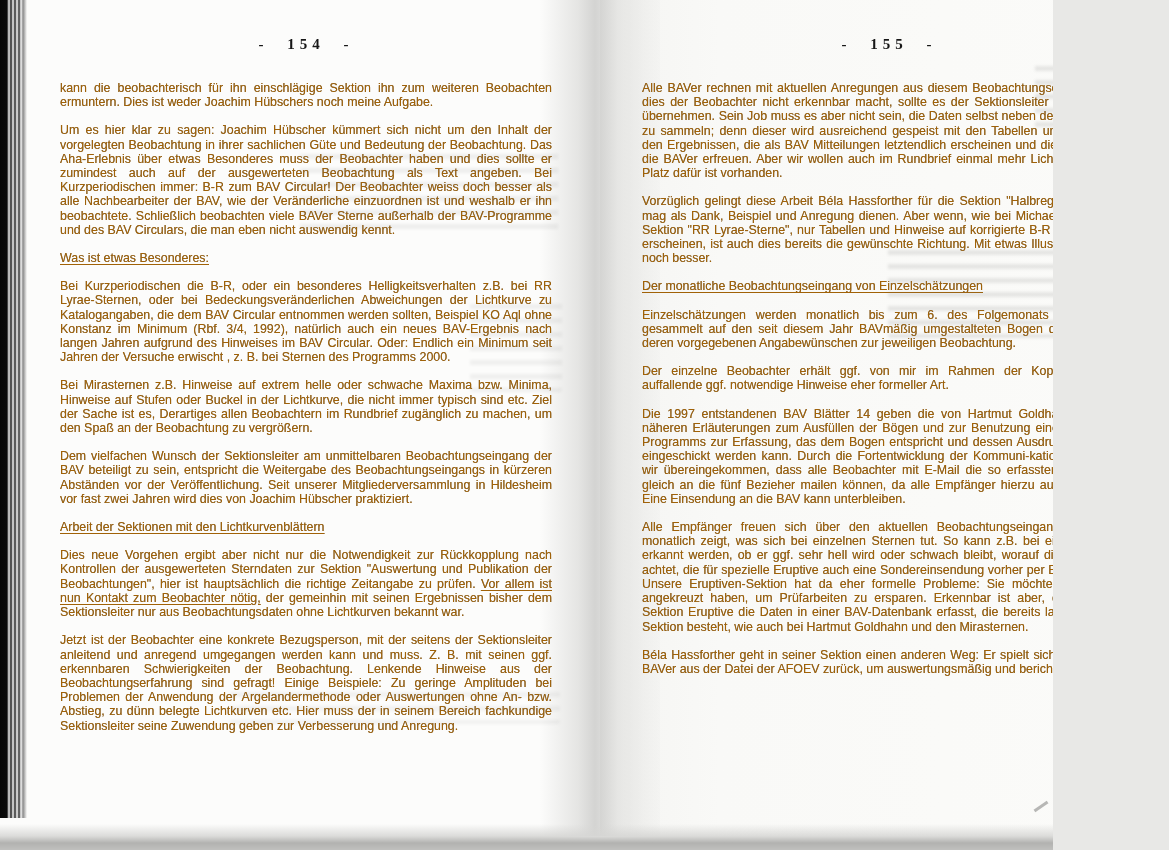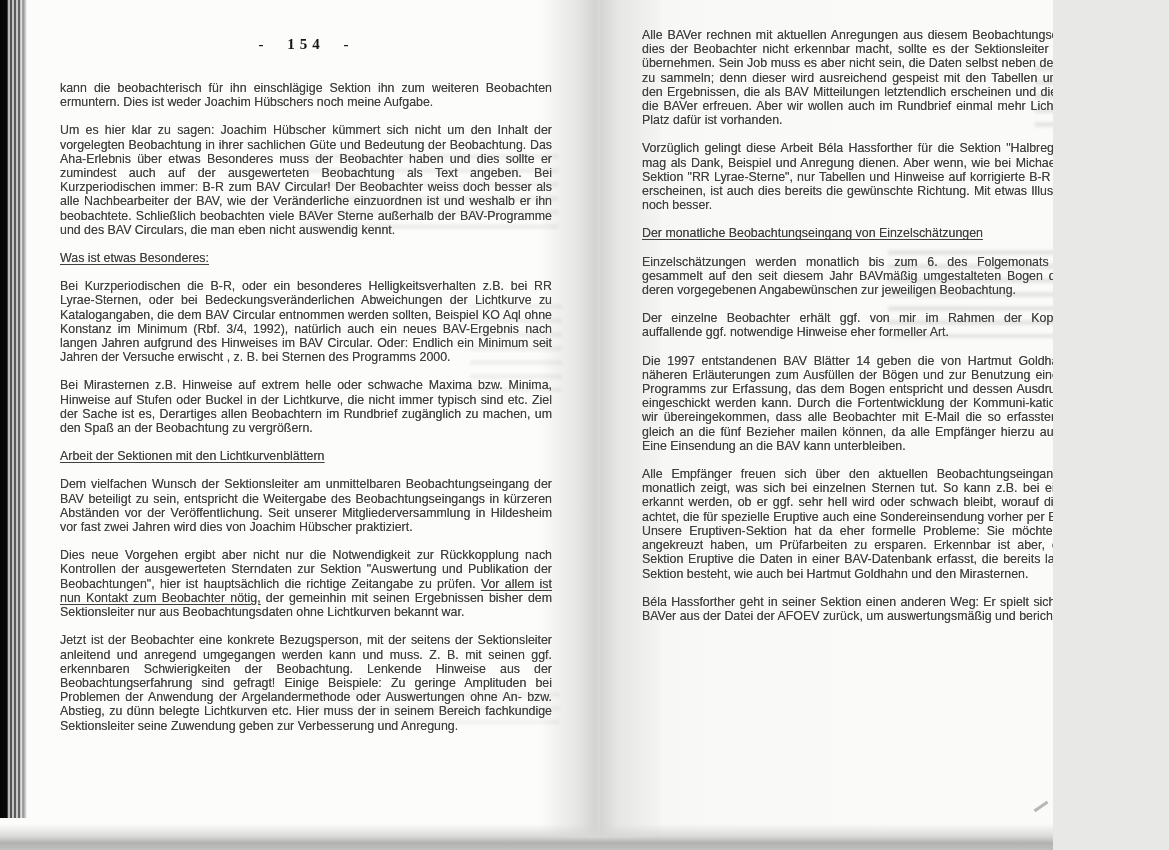--- a/index.html
+++ b/index.html
@@ -33,21 +33,21 @@
     background:linear-gradient(90deg,#ececea 0,#f6f6f4 45px,#f9f9f7 120px,#fbfbf9 100%);
   }
   .pagenum{
     margin-top:36px;text-align:center;
     font-family:"Liberation Serif",serif;font-size:15px;font-weight:bold;
     letter-spacing:5px;word-spacing:10px;color:#171717;
   }
   .page-body{margin-top:28px;}
   .para{
     margin:0 0 14px 0;font-size:12.4px;line-height:14.2px;
-    text-align:justify;color:#404040;
+    text-align:justify;color:#a16207;
     text-shadow:0 0 .4px rgba(20,20,20,.55);
   }
   .para.heading span{text-decoration:underline;text-underline-offset:2px;}
   .para span.u{text-decoration:underline;text-underline-offset:2px;}
   
   .ghost{
     position:absolute;border-radius:3px;pointer-events:none;
     background:repeating-linear-gradient(180deg,
       rgba(0,0,0,0) 0 4px,rgba(110,110,110,.55) 4px 9px,rgba(0,0,0,0) 9px 14px);
     filter:blur(1.6px);opacity:.28;
@@ -73,28 +73,29 @@
   <div class="gutter"></div>
 
   <div class="page page-left">
     <div class="pagenum">- 154 -</div>
     <div class="page-body">
         <p class="para"><span>kann die beobachterisch für ihn einschlägige Sektion ihn zum weiteren Beobachten ermuntern. Dies ist weder Joachim Hübschers noch meine Aufgabe.</span></p>
         <p class="para"><span>Um es hier klar zu sagen: Joachim Hübscher kümmert sich nicht um den Inhalt der vorgelegten Beobachtung in ihrer sachlichen Güte und Bedeutung der Beobachtung. Das Aha-Erlebnis über etwas Besonderes muss der Beobachter haben und dies sollte er zumindest auch auf der ausgewerteten Beobachtung als Text angeben. Bei Kurzperiodischen immer: B-R zum BAV Circular! Der Beobachter weiss doch besser als alle Nachbearbeiter der BAV, wie der Veränderliche einzuordnen ist und weshalb er ihn beobachtete. Schließlich beobachten viele BAVer Sterne außerhalb der BAV-Programme und des BAV Circulars, die man eben nicht auswendig kennt.</span></p>
         <p class="para heading"><span>Was ist etwas Besonderes:</span></p>
         <p class="para"><span>Bei Kurzperiodischen die B-R, oder ein besonderes Helligkeitsverhalten z.B. bei RR Lyrae-Sternen, oder bei Bedeckungsveränderlichen Abweichungen der Lichtkurve zu Katalogangaben, die dem BAV Circular entnommen werden sollten, Beispiel KO Aql ohne Konstanz im Minimum (Rbf. 3/4, 1992), natürlich auch ein neues BAV-Ergebnis nach langen Jahren aufgrund des Hinweises im BAV Circular. Oder: Endlich ein Minimum seit Jahren der Versuche erwischt , z. B. bei Sternen des Programms 2000.</span></p>
         <p class="para"><span>Bei Mirasternen z.B. Hinweise auf extrem helle oder schwache Maxima bzw. Minima, Hinweise auf Stufen oder Buckel in der Lichtkurve, die nicht immer typisch sind etc. Ziel der Sache ist es, Derartiges allen Beobachtern im Rundbrief zugänglich zu machen, um den Spaß an der Beobachtung zu vergrößern.</span></p>
+        <p class="para"><span>Dem vielfachen Wunsch der Sektionsleiter am unmittelbaren Beobachtungseingang der BAV beteiligt zu sein, entspricht die Weitergabe des Beobachtungseingangs in kürzeren Abständen vor der Veröffentlichung. Seit unserer Mitgliederversammlung in Hildesheim vor fast zwei Jahren wird dies von Joachim Hübscher praktiziert.</span></p>
         <p class="para heading"><span>Arbeit der Sektionen mit den Lichtkurvenblättern</span></p>
-        <p class="para"><span>Dem vielfachen Wunsch der Sektionsleiter am unmittelbaren Beobachtungseingang der BAV beteiligt zu sein, entspricht die Weitergabe des Beobachtungseingangs in kürzeren Abständen vor der Veröffentlichung. Seit unserer Mitgliederversammlung in Hildesheim vor fast zwei Jahren wird dies von Joachim Hübscher praktiziert.</span></p>
         <p class="para"><span>Dies neue Vorgehen ergibt aber nicht nur die Notwendigkeit zur Rückkopplung nach Kontrollen der ausgewerteten Sterndaten zur Sektion "Auswertung und Publikation der Beobachtungen", hier ist hauptsächlich die richtige Zeitangabe zu prüfen. </span><span class="u">Vor allem ist nun Kontakt zum Beobachter nötig,</span><span> der gemeinhin mit seinen Ergebnissen bisher dem Sektionsleiter nur aus Beobachtungsdaten ohne Lichtkurven bekannt war.</span></p>
         <p class="para"><span>Jetzt ist der Beobachter eine konkrete Bezugsperson, mit der seitens der Sektionsleiter anleitend und anregend umgegangen werden kann und muss. Z. B. mit seinen ggf. erkennbaren Schwierigkeiten der Beobachtung. Lenkende Hinweise aus der Beobachtungserfahrung sind gefragt! Einige Beispiele: Zu geringe Amplituden bei Problemen der Anwendung der Argelandermethode oder Auswertungen ohne An- bzw. Abstieg, zu dünn belegte Lichtkurven etc. Hier muss der in seinem Bereich fachkundige Sektionsleiter seine Zuwendung geben zur Verbesserung und Anregung.</span></p>
       </div>
   </div>
 
   <div class="page page-right">
+    <div class="pagenum">- 155 -</div>
     <div class="page-body">
         <p class="para"><span>Alle BAVer rechnen mit aktuellen Anregungen aus diesem Beobachtungseingang. Wenn dies der Beobachter nicht erkennbar macht, sollte es der Sektionsleiter anstoßen oder übernehmen. Sein Job muss es aber nicht sein, die Daten selbst neben dem BAV-Fundus zu sammeln; denn dieser wird ausreichend gespeist mit den Tabellen und Angaben zu den Ergebnissen, die als BAV Mitteilungen letztendlich erscheinen und die Fachwelt und die BAVer erfreuen. Aber wir wollen auch im Rundbrief einmal mehr Lichtkurven sehen. Platz dafür ist vorhanden.</span></p>
         <p class="para"><span>Vorzüglich gelingt diese Arbeit Béla Hassforther für die Sektion "Halbregelmäßige". Sie mag als Dank, Beispiel und Anregung dienen. Aber wenn, wie bei Michael Dahm für die Sektion "RR Lyrae-Sterne", nur Tabellen und Hinweise auf korrigierte B-R oder Elemente erscheinen, ist auch dies bereits die gewünschte Richtung. Mit etwas Illustration wäre es noch besser.</span></p>
         <p class="para heading"><span>Der monatliche Beobachtungseingang von Einzelschätzungen</span></p>
         <p class="para"><span>Einzelschätzungen werden monatlich bis zum 6. des Folgemonats bei der BAV gesammelt auf den seit diesem Jahr BAVmäßig umgestalteten Bogen der AAVSO mit deren vorgegebenen Angabewünschen zur jeweiligen Beobachtung.</span></p>
         <p class="para"><span>Der einzelne Beobachter erhält ggf. von mir im Rahmen der Kopiervorbereitung auffallende ggf. notwendige Hinweise eher formeller Art.</span></p>
         <p class="para"><span>Die 1997 entstandenen BAV Blätter 14 geben die von Hartmut Goldhahn verfassten näheren Erläuterungen zum Ausfüllen der Bögen und zur Benutzung eines AAVSO-DV-Programms zur Erfassung, das dem Bogen entspricht und dessen Ausdruck stattdessen eingeschickt werden kann. Durch die Fortentwicklung der Kommuni-kationstechnik sind wir übereingekommen, dass alle Beobachter mit E-Mail die so erfassten Schätzungen gleich an die fünf Bezieher mailen können, da alle Empfänger hierzu ausgerüstet sind. Eine Einsendung an die BAV kann unterbleiben.</span></p>
         <p class="para"><span>Alle Empfänger freuen sich über den aktuellen Beobachtungseingang, der bereits monatlich zeigt, was sich bei einzelnen Sternen tut. So kann z.B. bei einem Mirastern erkannt werden, ob er ggf. sehr hell wird oder schwach bleibt, worauf die AAVSO sehr achtet, die für spezielle Eruptive auch eine Sondereinsendung vorher per E-Mail wünscht. Unsere Eruptiven-Sektion hat da eher formelle Probleme: Sie möchte die Eruptiven angekreuzt haben, um Prüfarbeiten zu ersparen. Erkennbar ist aber, dass die BAV-Sektion Eruptive die Daten in einer BAV-Datenbank erfasst, die bereits langjährig in der Sektion besteht, wie auch bei Hartmut Goldhahn und den Mirasternen.</span></p>
         <p class="para"><span>Béla Hassforther geht in seiner Sektion einen anderen Weg: Er spielt sich die Daten der BAVer aus der Datei der AFOEV zurück, um auswertungsmäßig und berichtend</span></p>
       </div>

